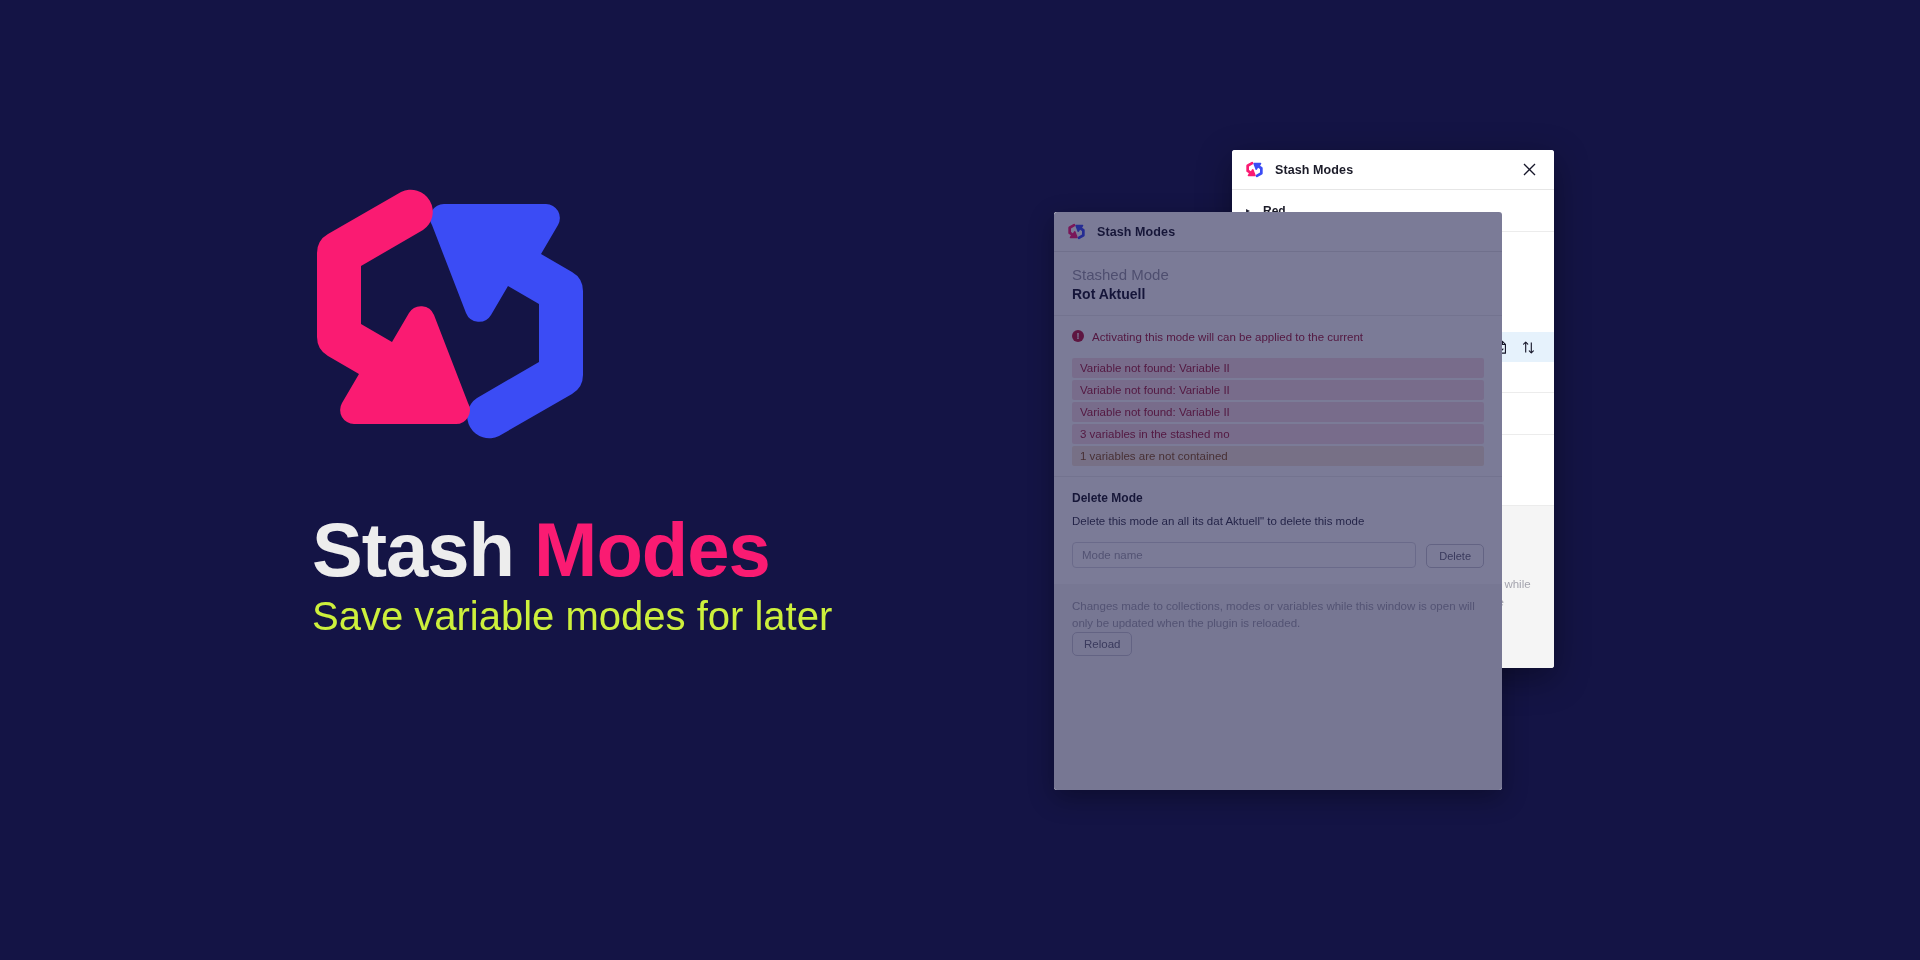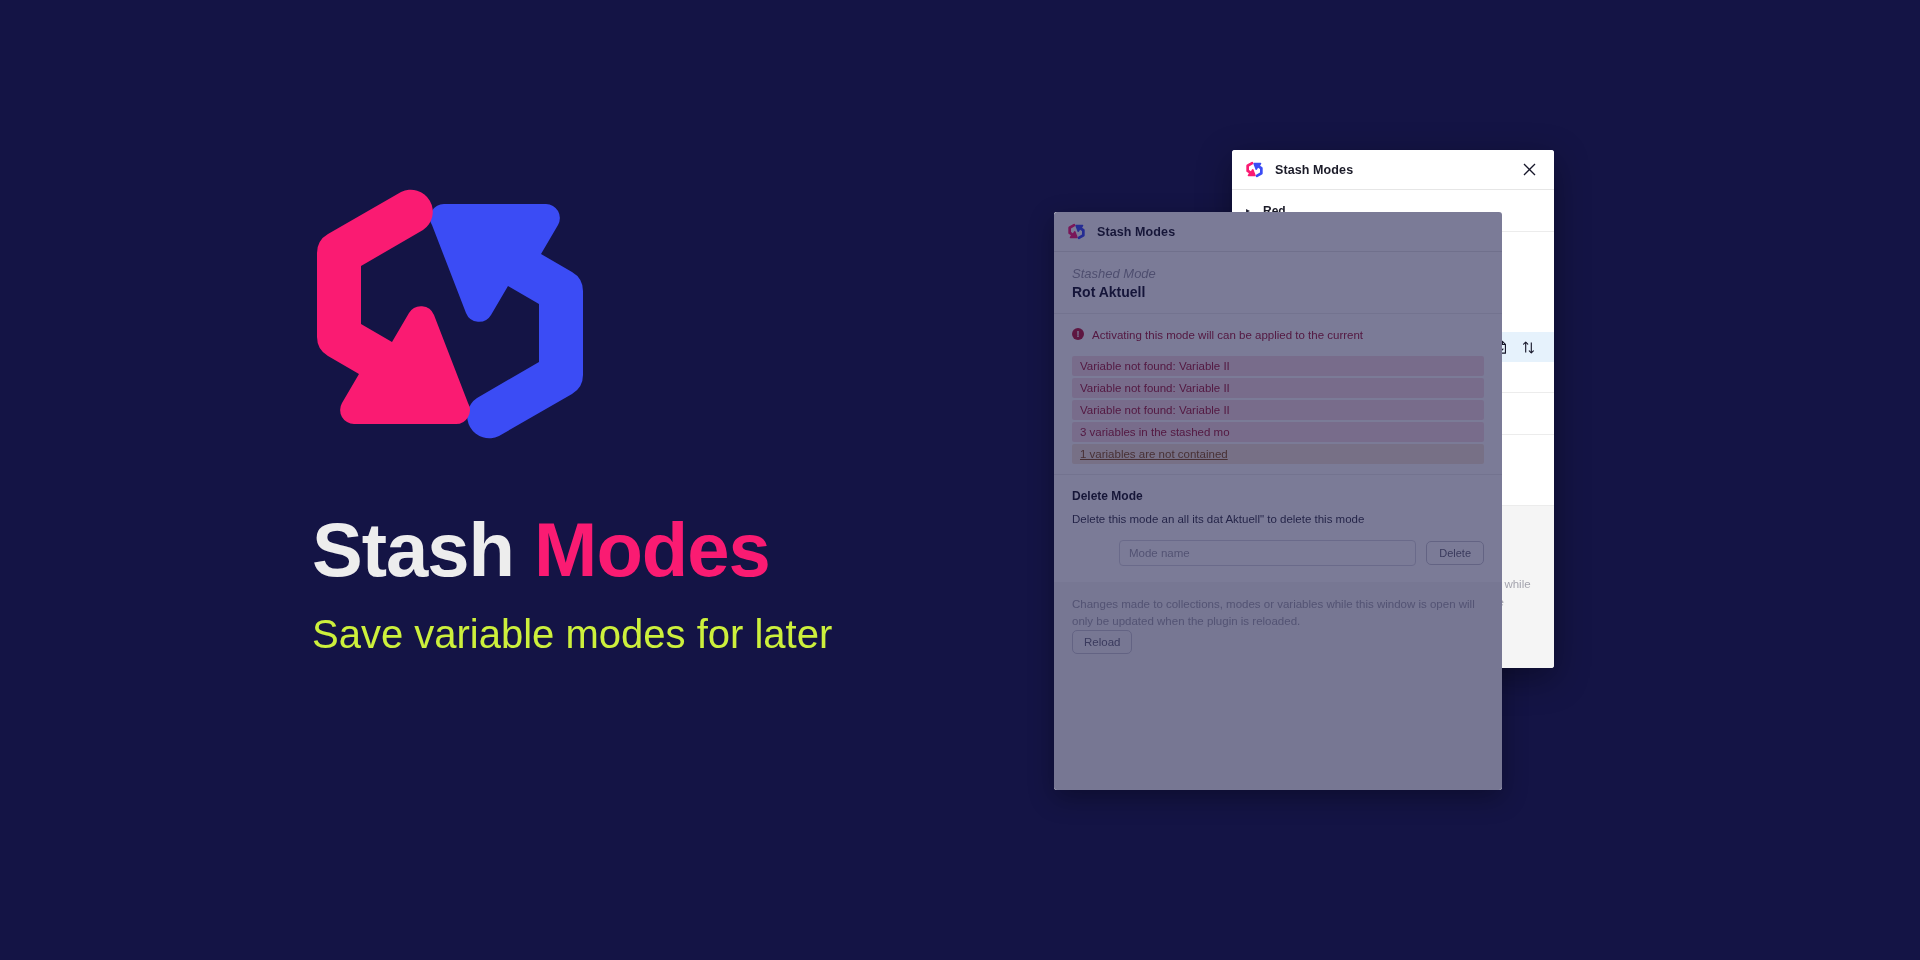--- a/index.html
+++ b/index.html
@@ -14,21 +14,21 @@
   
   .hero { position: absolute; left: 312px; top: 188px; width: 620px; }
   .logo-wrap { width: 276px; height: 252px; position: relative; }
   .hero-title {
     margin-top: 72px;
     font-size: 76px; font-weight: bold; letter-spacing: -1px;
     line-height: 1.0; color: #EDEDED; white-space: nowrap;
   }
   .hero-title .accent { color: #FA1B72; }
   .hero-sub {
-    margin-top: 22px;
+    margin-top: 4px;
     font-size: 40px; line-height: 1.24; color: #CDF03C; font-weight: normal;
   }
 
   
   .dialog {
     position: absolute;
     background: #F5F5F5;
     border-radius: 3px;
     overflow: hidden;
     font-size: 12px;
@@ -92,46 +92,46 @@
     left: 1054px; top: 212px; width: 448px; height: 578px;
     box-shadow: 0 8px 26px rgba(0,0,0,.32);
   }
   #back-dialog .dim {
     position: absolute; inset: 0; background: #141445; opacity: .56;
     pointer-events: none; z-index: 5;
   }
   .back-inner { position: relative; z-index: 1; height: 100%; background:#F5F5F5; }
   .panel-white { background: #FFFFFF; }
   .stashed-head { padding: 14px 18px 13px 18px; border-bottom: 1px solid #ECECEC; }
-  .stashed-label { font-size: 13px; color: #9A9AA5; font-style: italic; }
+  .stashed-label { font-size: 15px; color: #9A9AA5; }
   .stashed-value { font-size: 14px; font-weight: bold; margin-top: 3px; color:#17172A; }
   .alert-red {
     display: flex; gap: 8px; padding: 13px 18px 12px 18px;
     font-size: 11.5px; line-height: 1.45; color: #A6213F;
   }
   .alert-dot {
     flex: 0 0 auto; width: 12px; height: 12px; border-radius: 50%;
     background: #BE1A3C; color: #fff; font-size: 9px; font-weight: bold;
     text-align: center; line-height: 12px; margin-top: 1px;
   }
   .sec-title { font-size: 12px; font-weight: bold; padding: 6px 18px 7px 18px; color:#17172A; }
   .err-item {
     background: #F7DEE4; color: #A6213F; font-size: 11.5px;
     margin: 0 18px 2px 18px; padding: 4px 8px; border-radius: 2px;
     white-space: nowrap; overflow: hidden;
   }
   .warn-item {
     background: #F6E7D8; color: #8A5520; font-size: 11.5px;
     margin: 0 18px 2px 18px; padding: 4px 8px; border-radius: 2px;
-    white-space: nowrap; overflow: hidden; text-decoration: underline;
+    white-space: nowrap; overflow: hidden;
   }
   .delete-block { padding: 14px 18px 16px 18px; border-top: 1px solid #ECECEC; margin-top: 10px; }
   .del-title { font-size: 12px; font-weight: bold; margin-bottom: 8px; }
   .del-desc { font-size: 11.5px; line-height: 1.5; color: #3A3A4C; }
-  .del-row { display: flex; gap: 10px; align-items: center; margin-top: 12px; margin-left: 47px; }
+  .del-row { display: flex; gap: 10px; align-items: flex-end; margin-top: 12px; }
   .text-input {
     flex: 1; height: 26px; border: 1px solid #D9D9E1; border-radius: 4px;
     background: #fff; font-size: 11.5px; padding: 0 9px; color: #17172A;
     font-family: inherit;
   }
   .text-input::placeholder { color: #A4A4AE; }
   .btn-delete {
     border: 1px solid #C9C9D2; border-radius: 5px; background: transparent;
     padding: 5px 12px; font-size: 11px; color: #6B6B7B; cursor: pointer;
     font-family: inherit;

